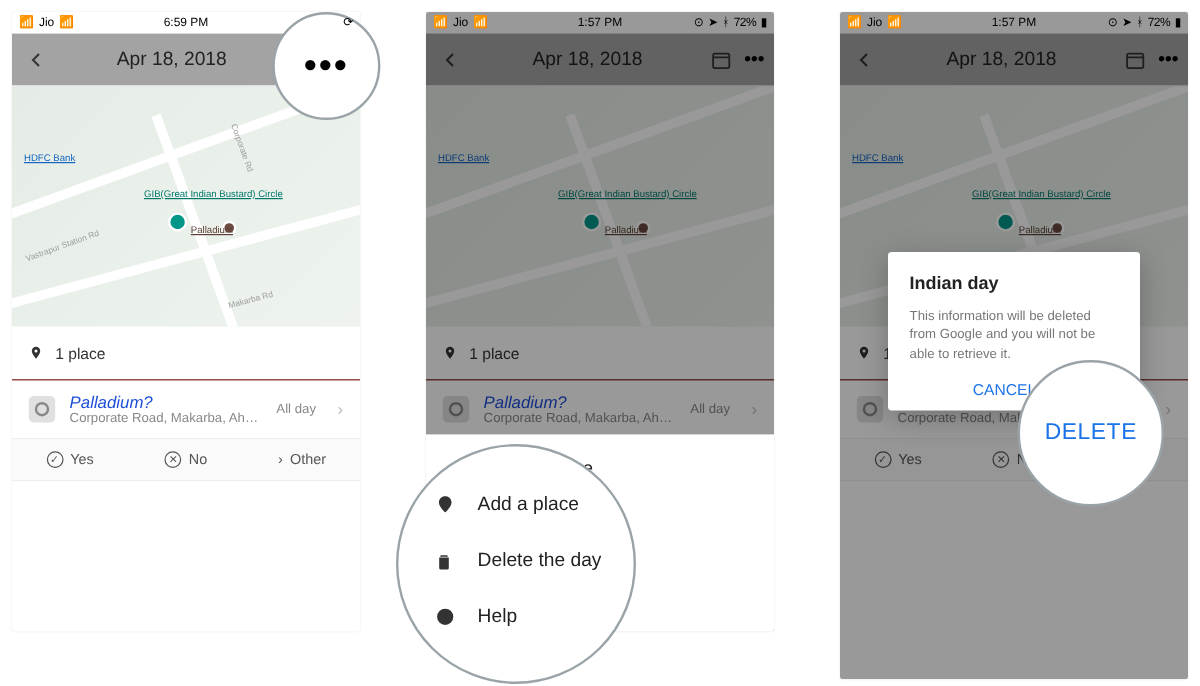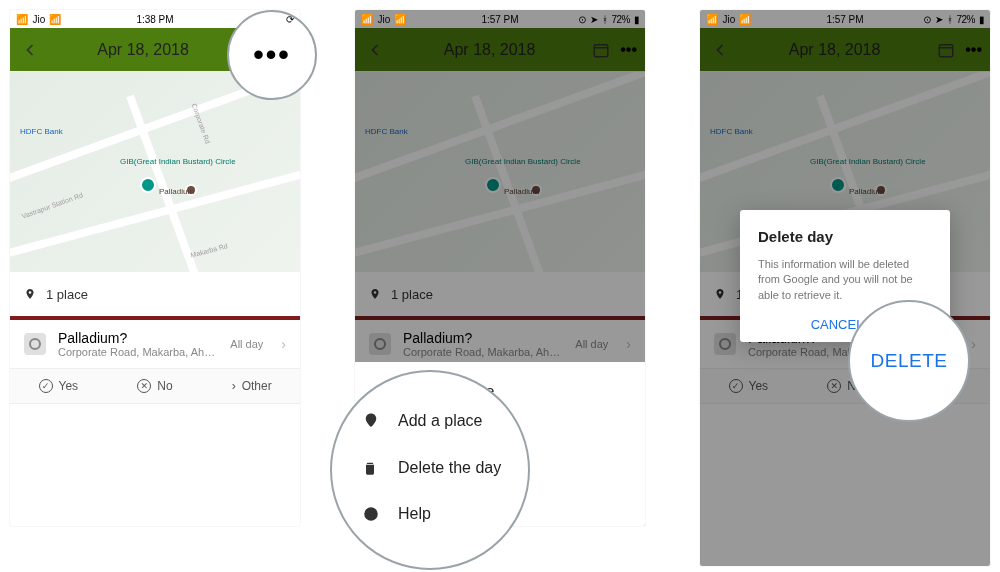--- a/index.html
+++ b/index.html
@@ -5,43 +5,43 @@
   * { box-sizing: border-box; margin: 0; padding: 0; }
   body { font-family: -apple-system, Helvetica, Arial, sans-serif; background: #fff; width: 1000px; height: 572px; position: relative; overflow: hidden; }
   .phone { position: absolute; width: 290px; height: 516px; background: #fff; border-radius: 2px; overflow: hidden; box-shadow: 0 0 0 1px rgba(0,0,0,0.03); }
   .phone1 { left: 10px; top: 10px; }
   .phone2 { left: 355px; top: 10px; }
   .phone3 { left: 700px; top: 10px; height: 556px; }
   .statusbar { height: 18px; display: flex; align-items: center; justify-content: space-between; padding: 0 6px; font-size: 10px; font-weight: 500; color: #000; }
   .statusbar .center { position: absolute; left: 0; right: 0; text-align: center; }
   .statusbar .left, .statusbar .right { display: flex; align-items: center; gap: 4px; z-index: 1; }
   .statusbar .right span { letter-spacing: -0.5px; }
-  .header { height: 44px; display: flex; align-items: center; padding: 0 8px; background: #4d7c0f; border-bottom: 1px solid #eee; position: relative; }
+  .header { height: 44px; display: flex; align-items: center; padding: 0 8px; background: #a3a3a3; border-bottom: 1px solid #eee; position: relative; }
   .header .title { flex: 1; text-align: center; font-size: 16px; font-weight: 500; color: #222; }
   .back { width: 24px; height: 24px; display: flex; align-items: center; justify-content: center; }
   .hicons { display: flex; gap: 10px; align-items: center; }
   .map { height: 200px; background: #eaf0ea; position: relative; overflow: hidden; }
   .map::before { content: ""; position: absolute; inset: 0; background: linear-gradient(135deg, #e5ece5 0%, #eef3ee 100%); }
   .road { position: absolute; background: #fff; height: 8px; transform-origin: left center; }
   .road.r1 { width: 400px; left: -50px; top: 120px; transform: rotate(-20deg); }
   .road.r2 { width: 400px; left: -50px; top: 190px; transform: rotate(-15deg); }
   .road.r3 { width: 200px; left: 120px; top: 20px; transform: rotate(70deg); }
-  .poi { position: absolute; font-size: 8px; color: #00796b; font-weight: 500; }
+  .poi { position: absolute; font-size: 8px; color: #00796b; font-weight: 500; text-decoration: underline; }
   .poi.bank { left: 10px; top: 55px; color: #1565c0; }
   .poi.circle { left: 110px; top: 85px; }
   .poi.palladium { left: 149px; top: 115px; color: #5d4037; }
   .teal-pin { width: 16px; height: 16px; background: #009688; border-radius: 50%; position: absolute; left: 130px; top: 105px; border: 2px solid #fff; }
   .brown-pin { width: 12px; height: 12px; background: #6d4c41; border-radius: 50%; position: absolute; left: 175px; top: 112px; border: 2px solid #fff; }
   .rd-lbl { position: absolute; font-size: 7px; color: #9e9e9e; }
-  .section { padding: 14px 14px; font-size: 13px; color: #333; display: flex; align-items: center; gap: 10px; border-bottom: 4px solid #7f1d1d; }
+  .section { padding: 14px 14px; font-size: 13px; color: #333; display: flex; align-items: center; gap: 10px; border-bottom: 1px solid #7f1d1d; }
   .item { padding: 10px 14px; display: flex; align-items: center; gap: 12px; }
   .stop-ico { width: 22px; height: 22px; border-radius: 4px; background: #e0e0e0; display: flex; align-items: center; justify-content: center; }
   .stop-ico::after { content: ""; width: 8px; height: 8px; border: 2px solid #888; border-radius: 50%; }
   .item-body { flex: 1; min-width: 0; }
-  .item-title { font-size: 14px; color: #000000; }
+  .item-title { font-size: 14px; color: #1d4ed8; font-style: italic; }
   .item-sub { font-size: 11px; color: #888; white-space: nowrap; overflow: hidden; text-overflow: ellipsis; }
   .item-right { font-size: 11px; color: #888; margin-right: 6px; }
   .chev { color: #bbb; font-size: 14px; }
   .actions { display: flex; border-top: 1px solid #eee; border-bottom: 1px solid #eee; background: #fafafa; }
   .act { flex: 1; padding: 10px 0; text-align: center; font-size: 12px; color: #555; display: flex; align-items: center; justify-content: center; gap: 6px; }
   .act .ic { width: 14px; height: 14px; border: 1.5px solid #555; border-radius: 50%; position: relative; display: inline-flex; align-items: center; justify-content: center; font-size: 9px; }
   .dim { position: absolute; inset: 0; background: rgba(0,0,0,0.4); }
   .sheet { position: absolute; left: 0; right: 0; bottom: 0; background: #fff; }
   .sheet .row { padding: 18px 20px; display: flex; align-items: center; gap: 20px; font-size: 15px; color: #222; }
   .sheet .ico { width: 20px; display: flex; justify-content: center; color: #555; }
@@ -62,21 +62,21 @@
 </head>
 <body>
 
 <div class="phone phone1">
   <div class="statusbar">
     <div class="left">
         <span>📶</span>
         <span>Jio</span>
         <span>📶</span>
       </div>
-    <div class="center">1:38 PM</div>
+    <div class="center">6:59 PM</div>
     <div class="right">
         <span>⟳</span>
       </div>
   </div>
   <div class="header">
     <div class="back">
         <svg width="20" height="20" viewBox="0 0 24 24">
           <path d="M15 6l-6 6 6 6" stroke="#333" stroke-width="2" fill="none"></path>
         </svg>
       </div>
@@ -294,21 +294,21 @@
         <span class="ic">✕</span>
         <span>No</span>
       </div>
     <div class="act">
         <span>›</span>
         <span>Other</span>
       </div>
   </div>
   <div class="dim"></div>
   <div class="dialog">
-    <h3>Delete day</h3>
+    <h3>Indian day</h3>
     <p>This information will be deleted from Google and you will not be able to retrieve it.</p>
     <div class="dbtns">
       <span>CANCEL</span>
       <span>DELETE</span>
     </div>
   </div>
 </div>
 
 <div class="callout c1">•••</div>
 <div class="callout c2">

